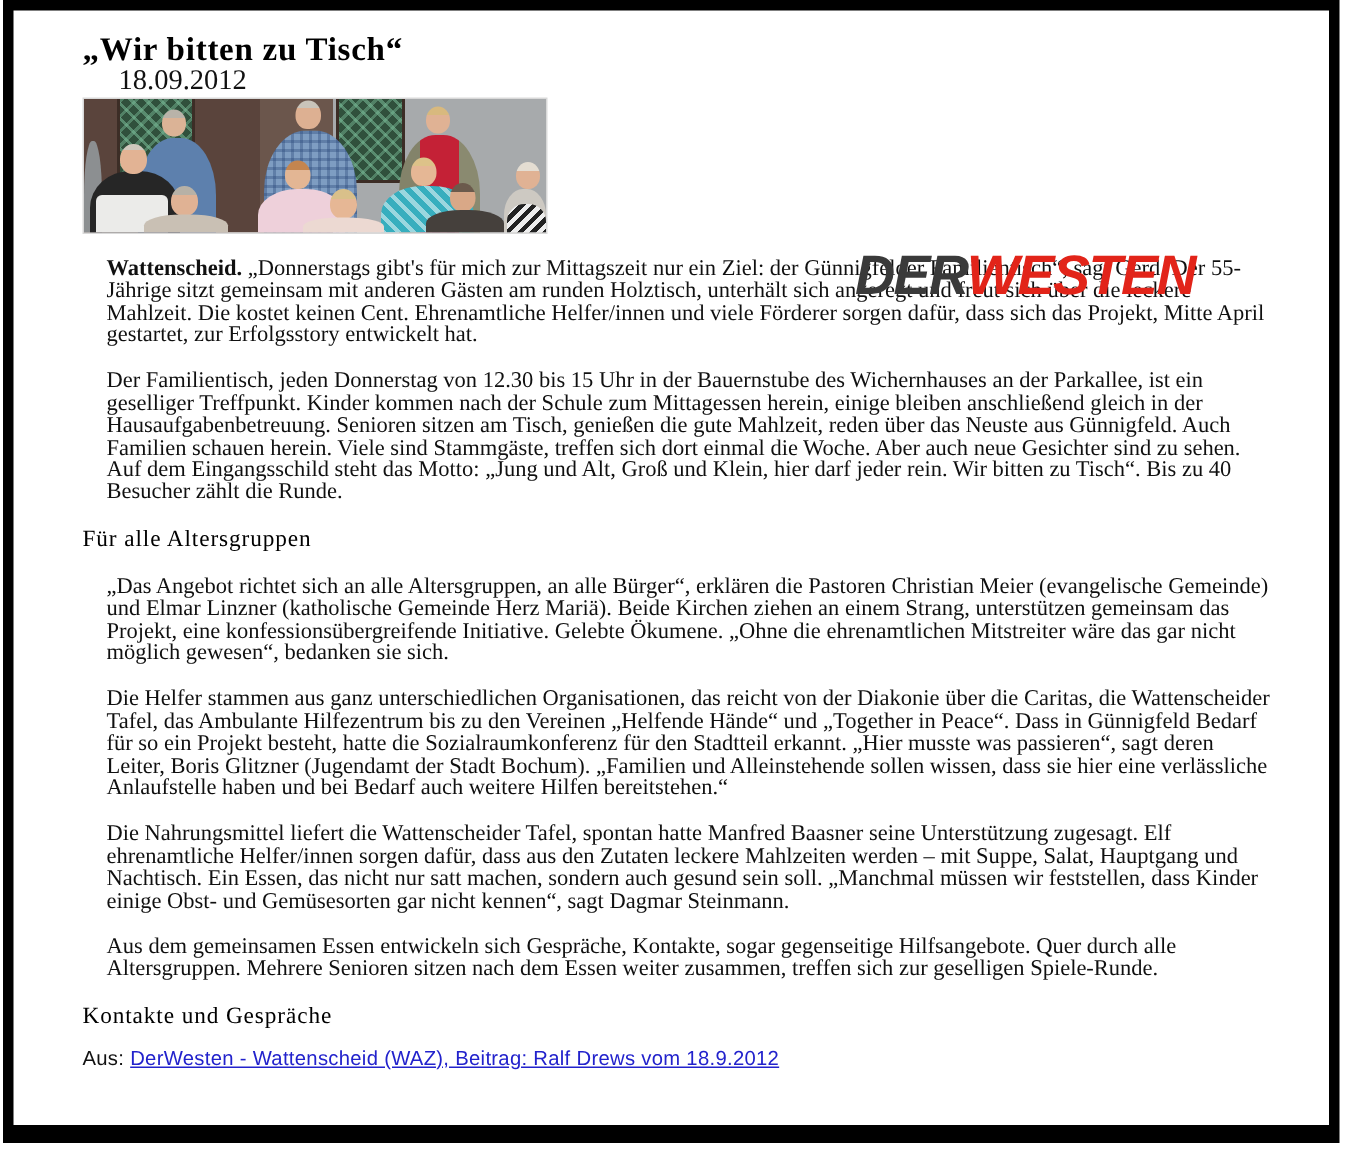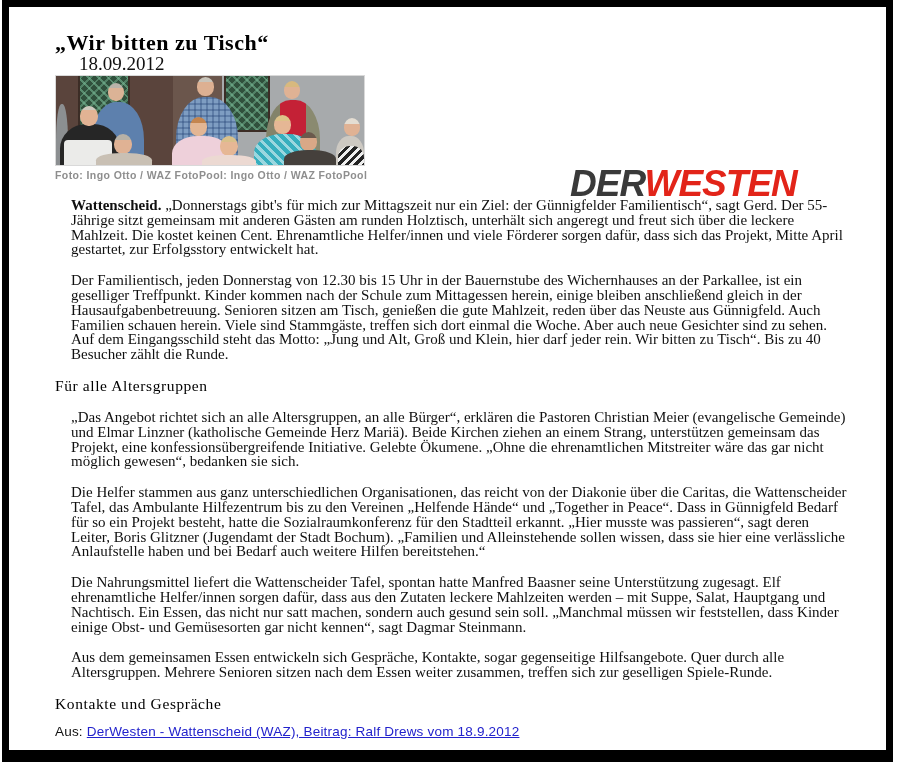--- a/index.html
+++ b/index.html
@@ -7,21 +7,21 @@
     width:900px; height:770px; background:#ffffff; position:relative;
     font-family:"Liberation Serif","DejaVu Serif",serif; color:#111;
     overflow:hidden;
   }
   .frame {
     position:absolute; left:2px; top:0; right:7px; bottom:8px;
     border:7px solid #000; border-bottom-width:12px; background:#fff;
   }
   .inner {
     position:relative; width:100%; height:100%; box-sizing:border-box;
-    padding:23px 30px 0 46px;
+    padding:13px 30px 0 46px;
   }
   h1.title {
     margin:0; font-size:22px; font-weight:bold; letter-spacing:.5px; color:#000;
   }
   .byline {
     margin-top:12px; font-size:15px; font-style:italic; font-weight:bold;
     text-decoration:underline; line-height:15px;
   }
   .date { font-size:19px; line-height:16px;margin-left:24px; }
   .photo {
@@ -101,21 +101,20 @@
       <div class="ph-head" style="left:58px;top:58px;width:18px;height:20px;background:linear-gradient(#b7b1a6 0 30%,#e0b294 30%);"></div>
       <div class="ph-body" style="left:40px;top:77px;width:56px;height:12px;background:#c9c0b4;"></div>
       <div class="ph-head" style="left:164px;top:60px;width:18px;height:20px;background:linear-gradient(#d9c08a 0 32%,#e6b795 32%);"></div>
       <div class="ph-body" style="left:146px;top:79px;width:54px;height:10px;background:#ecd9d2;"></div>
       <div class="ph-head" style="left:244px;top:56px;width:17px;height:19px;background:linear-gradient(#6b5a4c 0 30%,#d9a887 30%);"></div>
       <div class="ph-body" style="left:228px;top:74px;width:52px;height:15px;background:#45403c;"></div>
       <div class="ph-body" style="left:282px;top:70px;width:26px;height:19px;background:repeating-linear-gradient(135deg,#222 0 3px,#eee 3px 6px);"></div>
     </div>
 
     <div class="caption">
-      <div>Foto: Ingo Otto / WAZ FotoPool: Ingo Otto / WAZ FotoPool</div>
     </div>
 
     <div class="logo">
       <span id="logo1" style="color: rgb(58, 58, 58);">DER</span><span id="logo2" style="color: rgb(226, 36, 25);">WESTEN</span>
     </div>
 
     <div class="article">
       <p><span class="lead">Wattenscheid.</span> <span>„Donnerstags gibt's für mich zur Mittagszeit nur ein Ziel: der Günnigfelder Familientisch“, sagt Gerd. Der 55-Jährige sitzt gemeinsam mit anderen Gästen am runden Holztisch, unterhält sich angeregt und freut sich über die leckere Mahlzeit. Die kostet keinen Cent. Ehrenamtliche Helfer/innen und viele Förderer sorgen dafür, dass sich das Projekt, Mitte April gestartet, zur Erfolgsstory entwickelt hat.</span></p>
       <p>Der Familientisch, jeden Donnerstag von 12.30 bis 15 Uhr in der Bauernstube des Wichernhauses an der Parkallee, ist ein geselliger Treffpunkt. Kinder kommen nach der Schule zum Mittagessen herein, einige bleiben anschließend gleich in der Hausaufgabenbetreuung. Senioren sitzen am Tisch, genießen die gute Mahlzeit, reden über das Neuste aus Günnigfeld. Auch Familien schauen herein. Viele sind Stammgäste, treffen sich dort einmal die Woche. Aber auch neue Gesichter sind zu sehen. Auf dem Eingangsschild steht das Motto: „Jung und Alt, Groß und Klein, hier darf jeder rein. Wir bitten zu Tisch“. Bis zu 40 Besucher zählt die Runde.</p>
       <h2 class="sub">Für alle Altersgruppen</h2>

